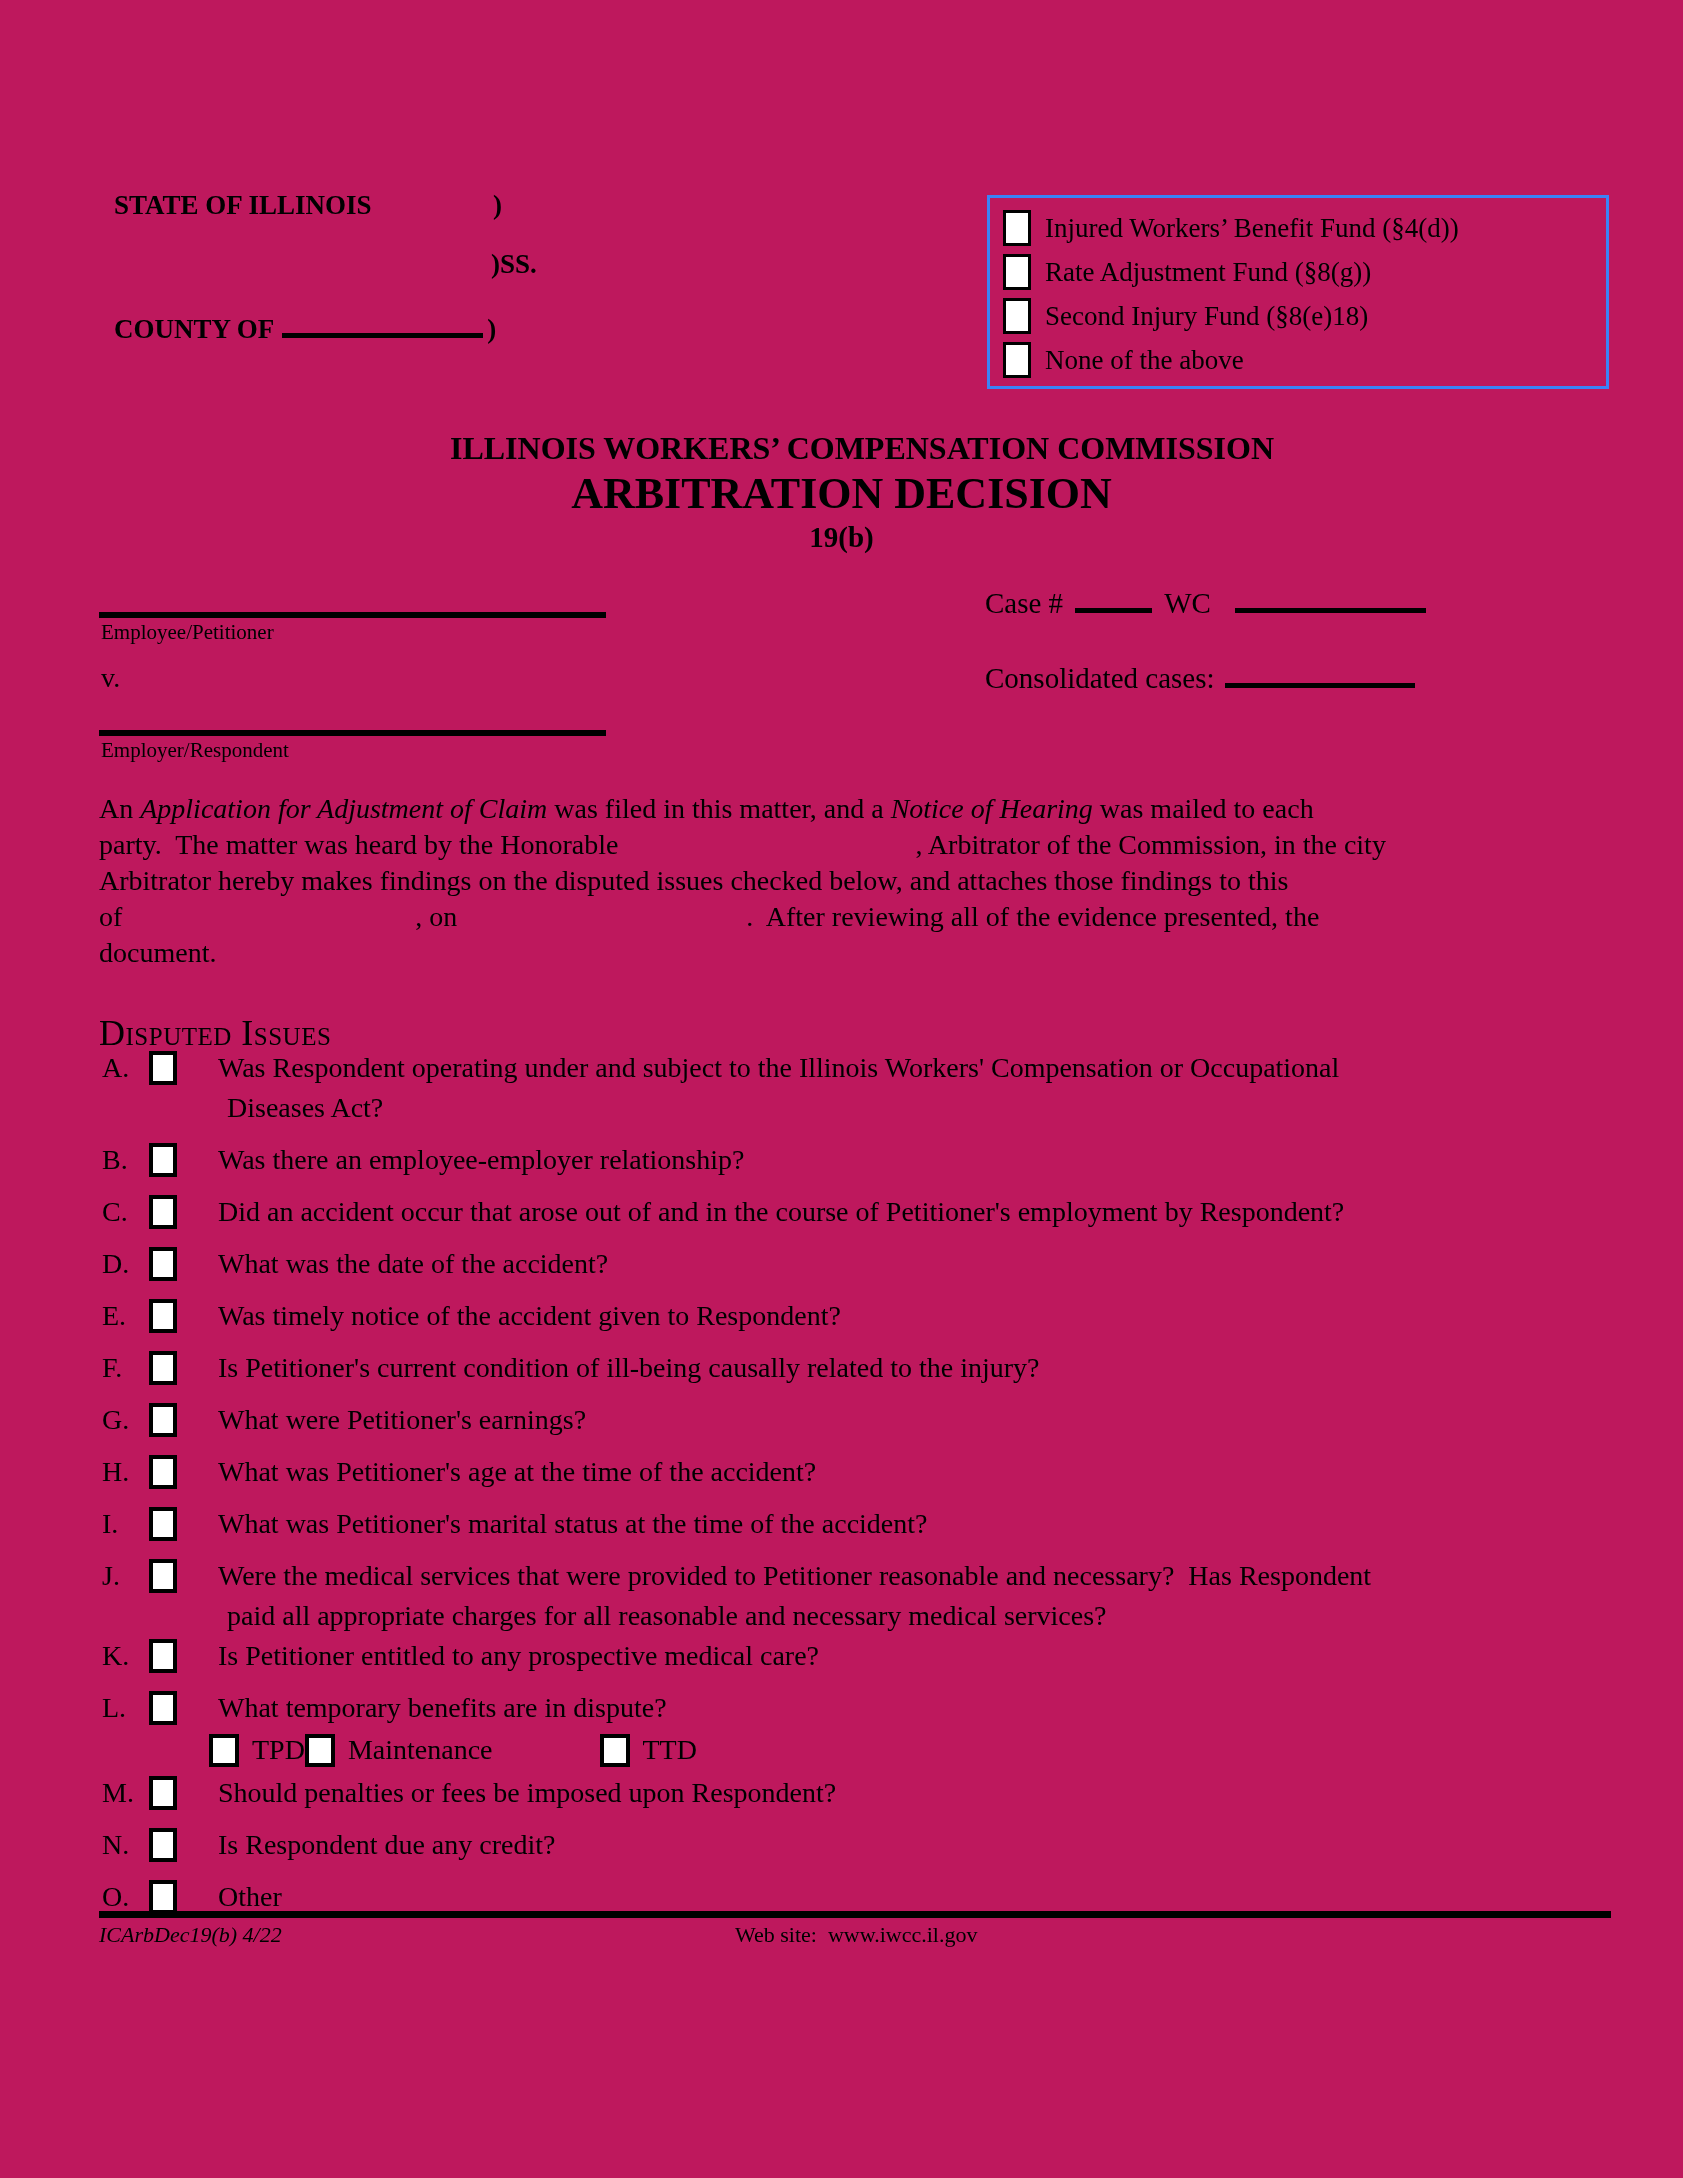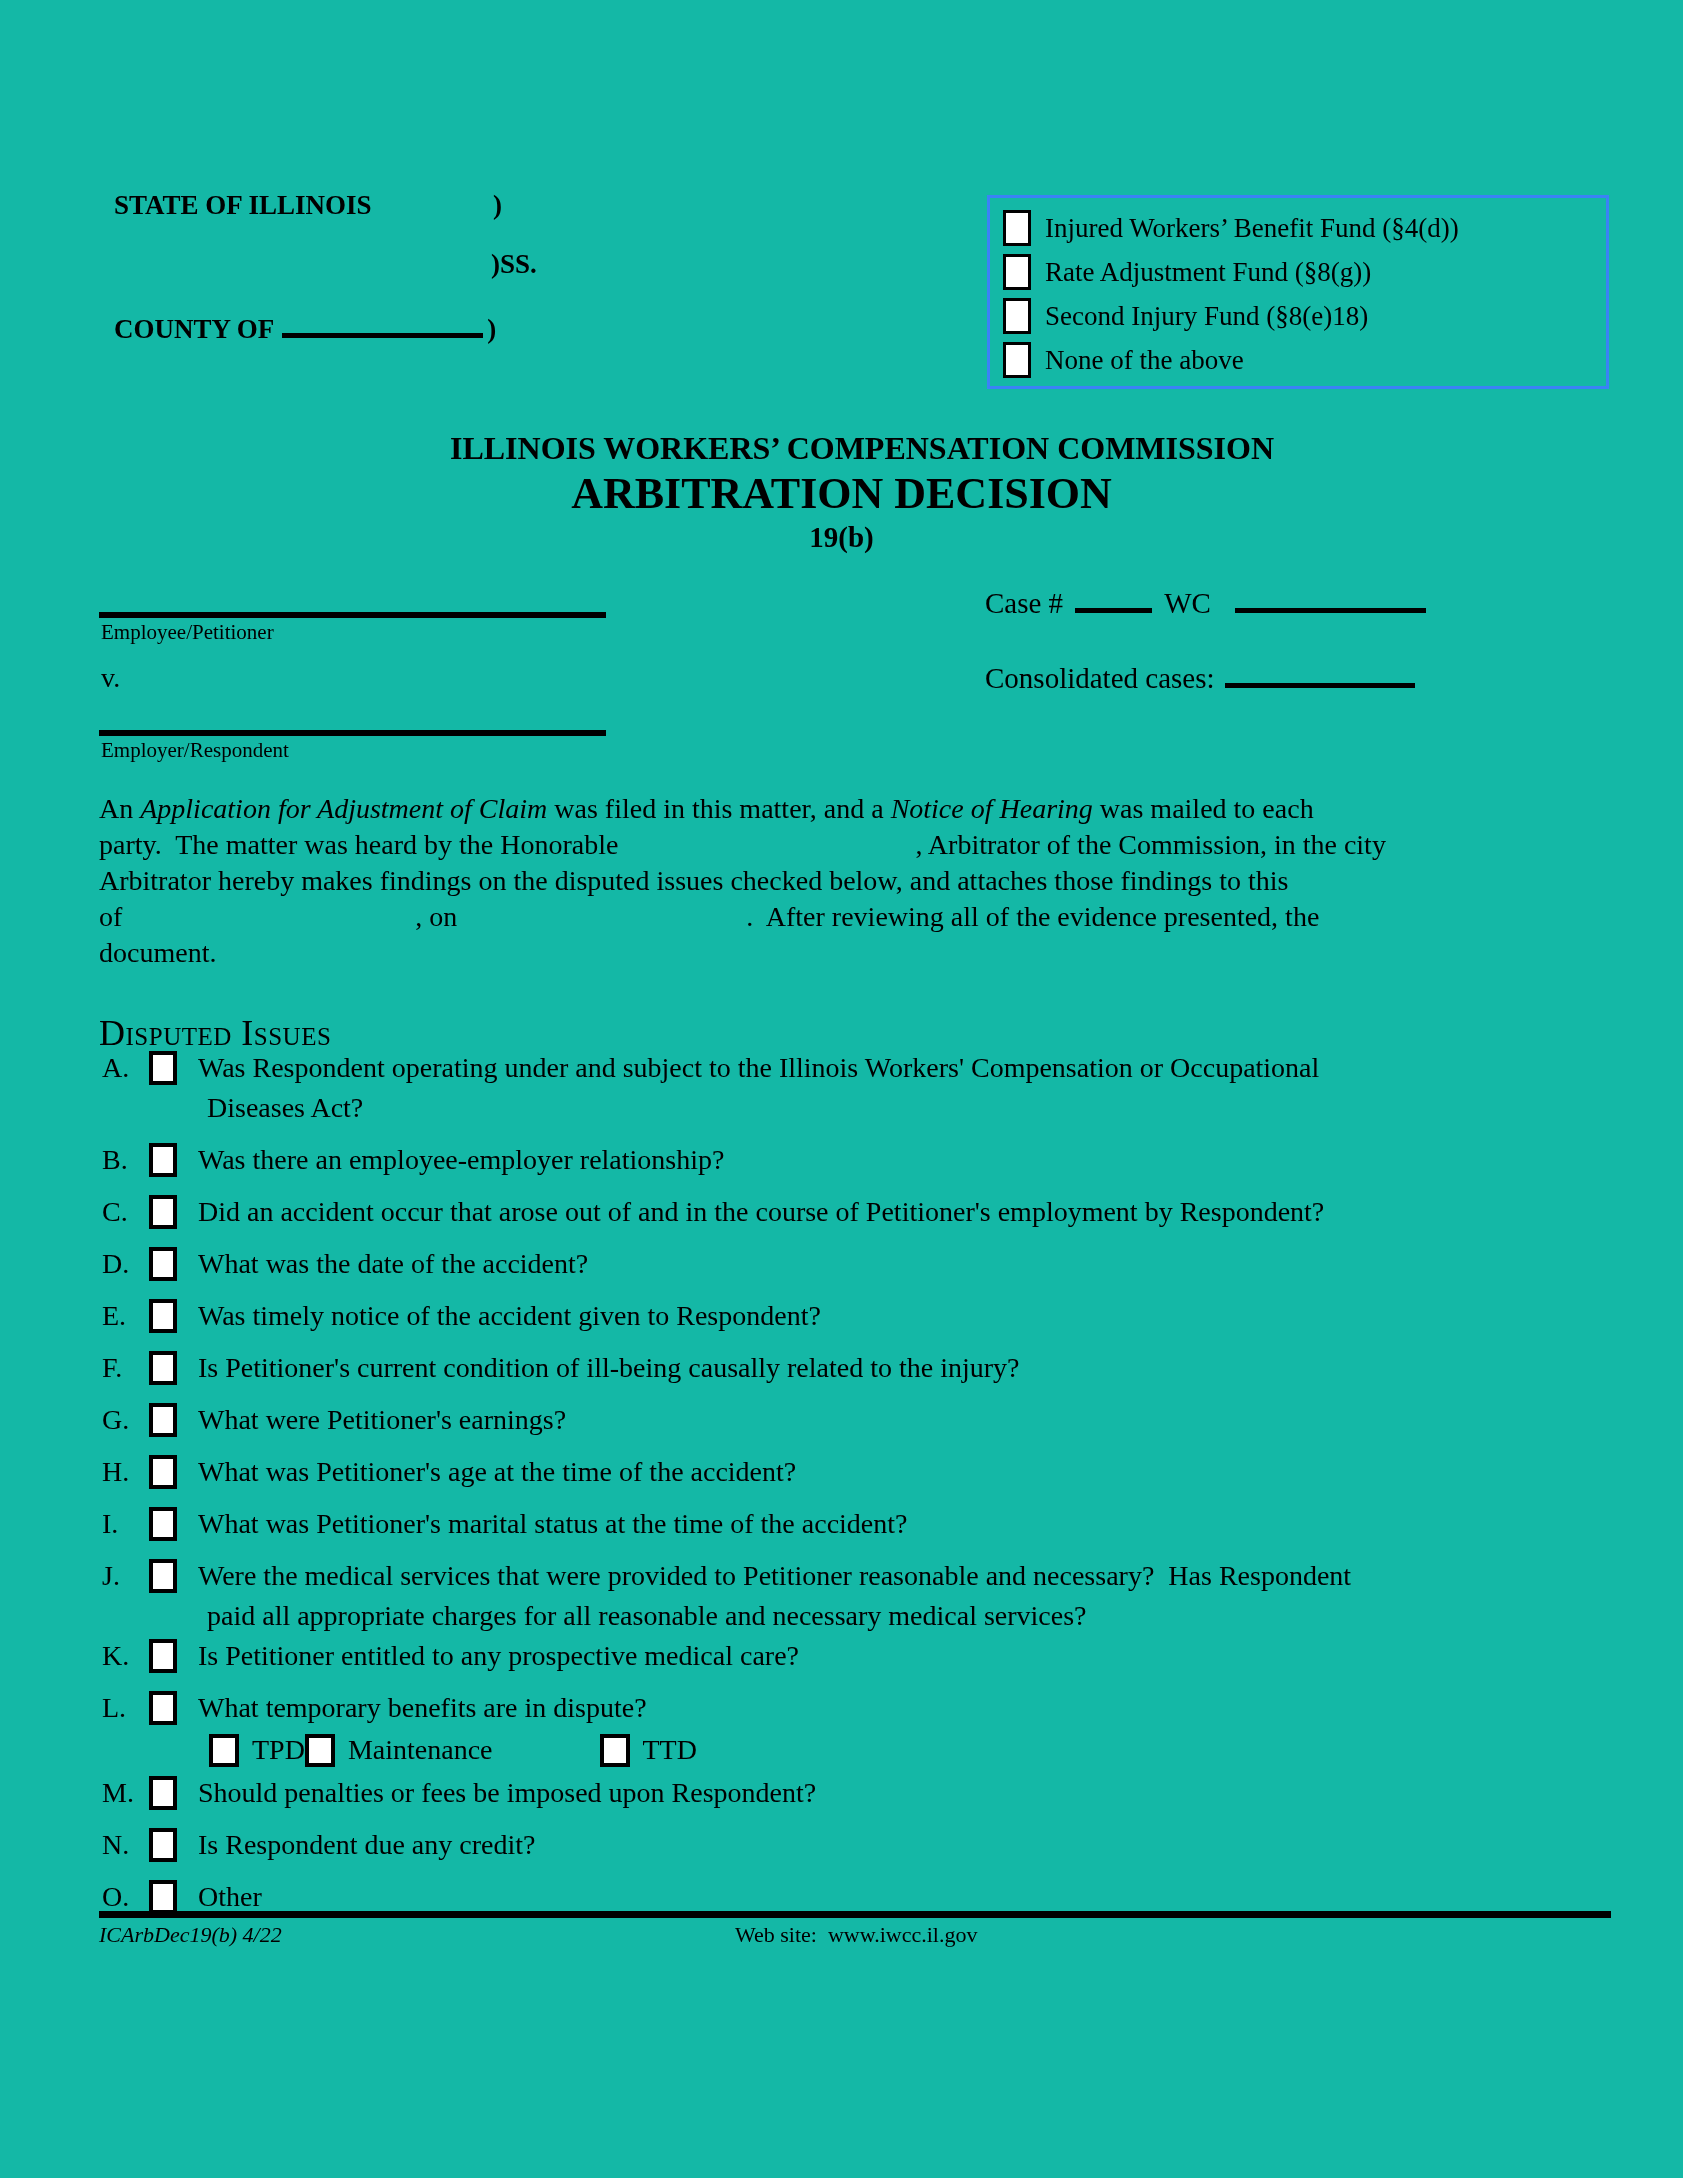--- a/index.html
+++ b/index.html
@@ -1,16 +1,16 @@
 <!DOCTYPE html>
 <html><head>
 <meta charset="utf-8">
 <style>
   html,body{margin:0;padding:0;background:#fff;}
-  .page{position:relative;width:1683px;height:2178px;background:#14b8a6;
+  .page{position:relative;width:1683px;height:2178px;background:#be185d;
         font-family:"Liberation Serif",serif;color:#000;overflow:hidden;}
 
   
   .jurat{position:absolute;left:114px;top:190px;width:535px;font-weight:bold;font-size:27px;}
   .jurat-state{position:absolute;left:0;top:0;white-space:pre;}
   .jurat-paren1{position:absolute;left:379px;top:0;}
   .jurat-ss{position:absolute;left:377px;top:59px;}
   .jurat-county{position:absolute;left:0;top:117px;white-space:pre;}
   .county-blank{display:inline-block;width:201px;height:26px;border-bottom:5px solid #000;vertical-align:baseline;margin:0 4px 0 8px;}
 
@@ -56,21 +56,21 @@
 
   
   .disputed-heading{position:absolute;left:99px;top:1012px;font-size:36px;font-weight:normal;
                     font-variant:small-caps;letter-spacing:0.5px;}
   .issues{position:absolute;left:99px;top:1048px;width:1554px;font-size:28px;}
   .issue-row{position:relative;padding-left:99px;line-height:40px;margin-bottom:12px;}
   .issue-row.tight{margin-bottom:0;}
   .issue-row.l-row{margin-bottom:2px;}
   .issue-letter{position:absolute;left:3px;top:0;width:46px;}
   .issue-cb{position:absolute;left:50px;top:3px;width:28px;height:34px;border:4px solid #000;}
-  .iline{white-space:pre;}
+  .iline{white-space:pre;margin-left:20px;}
   .iline2{padding-left:9px;}
   .sub-row{position:relative;display:flex;align-items:center;padding-left:110px;height:40px;margin-bottom:3px;}
   .sub-item{display:flex;align-items:center;}
   .sub-item:nth-child(1){}
   .sub-item:nth-child(2){margin-right:107px;}
   .sub-cb{width:30px;height:33px;border:4px solid #000;margin-right:13px;}
   .sub-label{white-space:pre;}
 
   
   .footer-rule{position:absolute;left:99px;top:1911px;width:1512px;height:7px;background:#000;}

